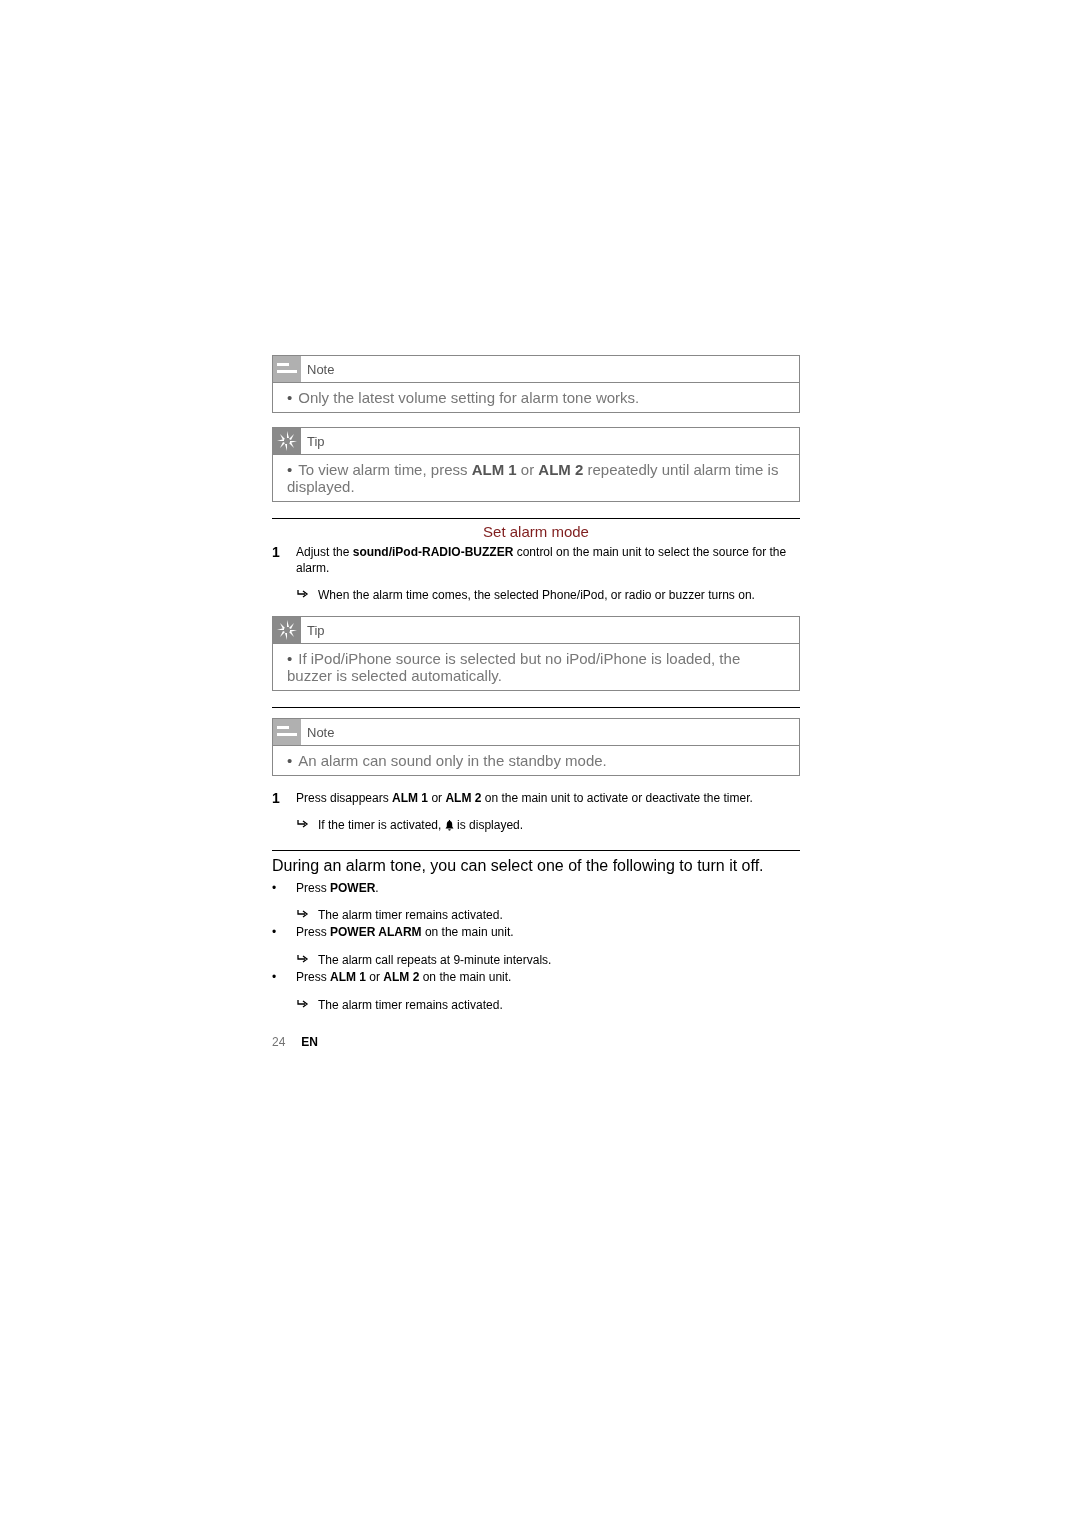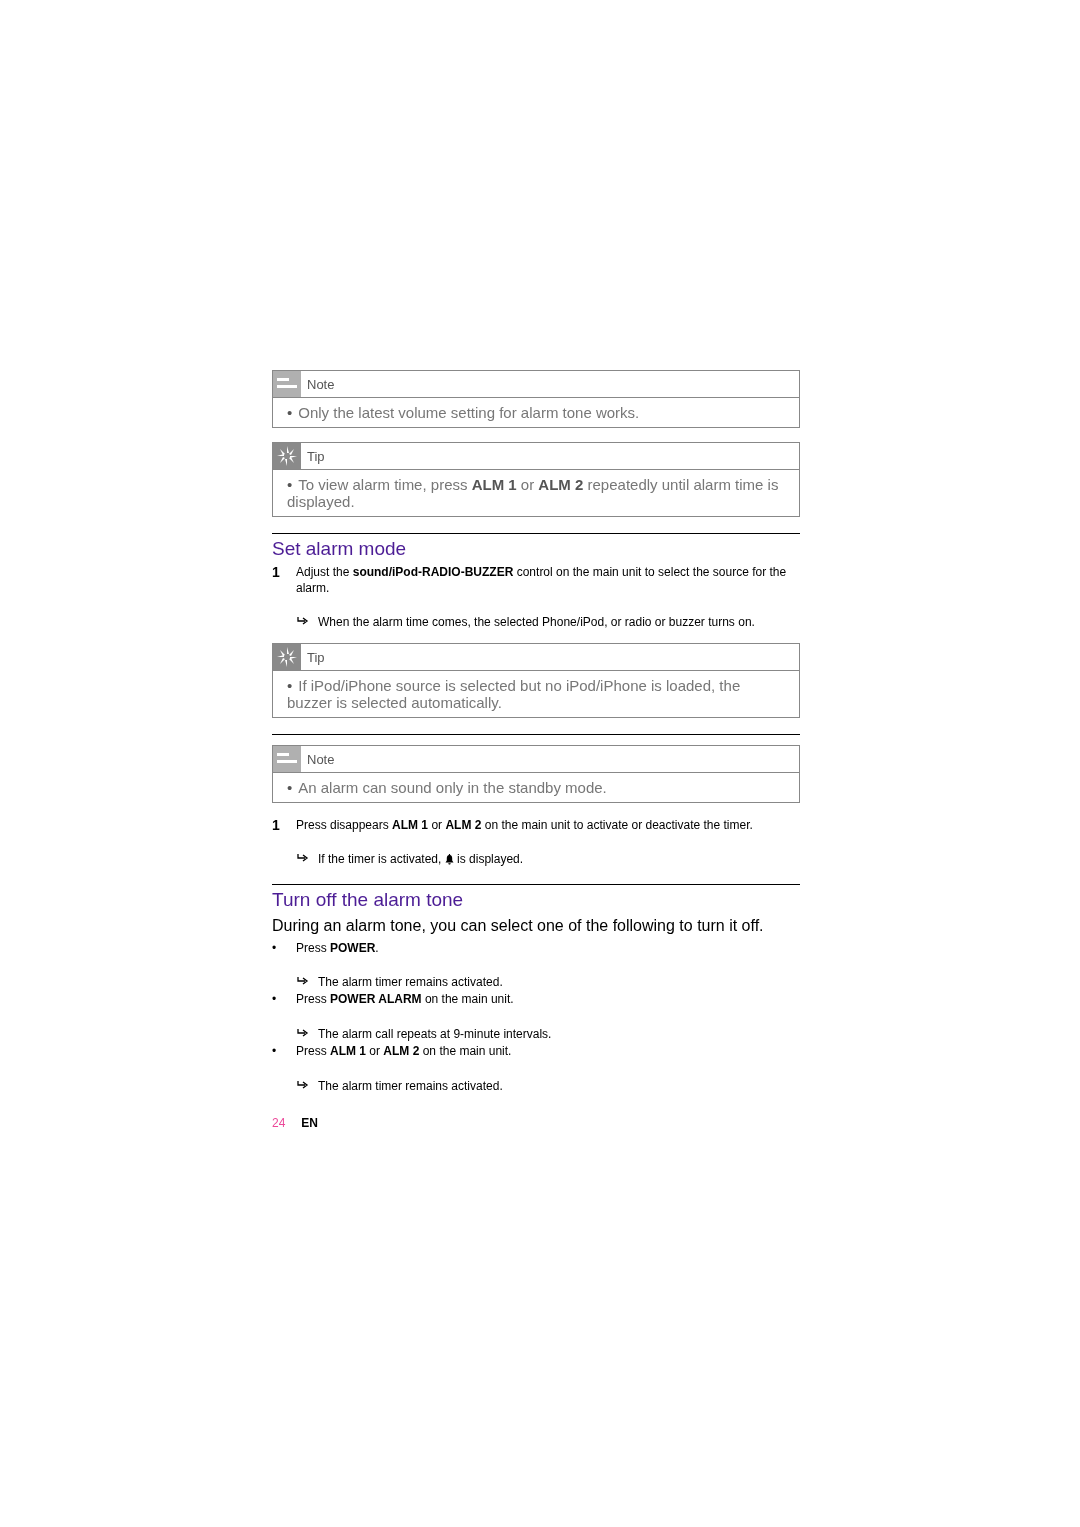--- a/index.html
+++ b/index.html
@@ -7,21 +7,21 @@
     width: 1080px;
     height: 1527px;
     background: #ffffff;
     font-family: "Gill Sans", "Gill Sans MT", "Segoe UI", Arial, sans-serif;
     color: #000;
     position: relative;
   }
   .page {
     position: absolute;
     left: 272px;
-    top: 370px;
+    top: 355px;
     width: 528px;
   }
   .callout {
     border: 1px solid #888;
     margin-bottom: 14px;
   }
   .callout-header {
     display: flex;
     align-items: center;
     gap: 6px;
@@ -52,45 +52,46 @@
     margin-right: 6px;
     color: #555;
   }
   .strong { font-weight: 700; color: #555; }
   hr.section-rule {
     border: none;
     border-top: 1px solid #000;
     margin: 16px 0 4px 0;
   }
   .section-heading {
-    font-size: 19px;
+    font-size: 15px;
     font-weight: 400;
     margin-bottom: 4px;
-    color: #4c1d95;
+    color: #7f1d1d;
+    text-align: center;
   }
   .step-row {
     display: flex;
     gap: 12px;
     margin-bottom: 2px;
   }
   .step-num {
     font-size: 14px;
     font-weight: 700;
     width: 12px;
     flex-shrink: 0;
   }
   .step-body {
     font-size: 12px;
     line-height: 1.35;
     flex: 1;
   }
   .step-body .b { font-weight: 700; }
   .sub-arrow-list {
     list-style: none;
-    margin-top: 18px;
+    margin-top: 11px;
   }
   .sub-arrow-list li {
     display: flex;
     gap: 8px;
     font-size: 12px;
     line-height: 1.4;
   }
   .sub-arrow-list li .arrow-icon {
     flex-shrink: 0;
     width: 14px;
@@ -119,21 +120,21 @@
     flex-shrink: 0;
     text-align: left;
   }
   .bullet-list .item-body { flex: 1; }
   .footer {
     margin-top: 22px;
     font-size: 12px;
     display: flex;
     gap: 16px;
   }
-  .footer .page-num { color: #ec4899; }
+  .footer .page-num { color: #737373; }
   .footer .lang { font-weight: 700; }
   .bell-icon svg { vertical-align: -2px; }
   .spacer-10 { height: 10px; }
   .spacer-6 { height: 6px; }
 </style>
 </head>
 <body>
 
 <div class="page">
 
@@ -265,21 +266,20 @@
             <span>If the timer is activated, </span><span class="bell-icon"><svg width="9" height="11" viewBox="0 0 9 11">
                   <path d="M4.5 0 C4 0 3.8 0.5 3.8 1 C2.3 1.4 1.8 2.8 1.8 4.5 L1.8 6.5 L0.5 8.5 L8.5 8.5 L7.2 6.5 L7.2 4.5 C7.2 2.8 6.7 1.4 5.2 1 C5.2 0.5 5 0 4.5 0 Z M3.3 9.2 C3.3 10 3.8 10.6 4.5 10.6 C5.2 10.6 5.7 10 5.7 9.2 Z" fill="#000"></path>
                 </svg></span><span> is displayed.</span>
           </span>
         </li>
       </ul>
     </div>
   </div>
 
   <hr class="section-rule">
-  <div class="section-heading">Turn off the alarm tone</div>
   <div class="intro-line">During an alarm tone, you can select one of the following to turn it off.</div>
 
   <ul class="bullet-list">
     <li>
       <span class="dot">•</span>
       <div class="item-body">
         <span>Press </span><span class="b" style="font-weight:700">POWER</span><span>.</span>
         <ul class="sub-arrow-list">
           <li>
             <span class="arrow-icon">

